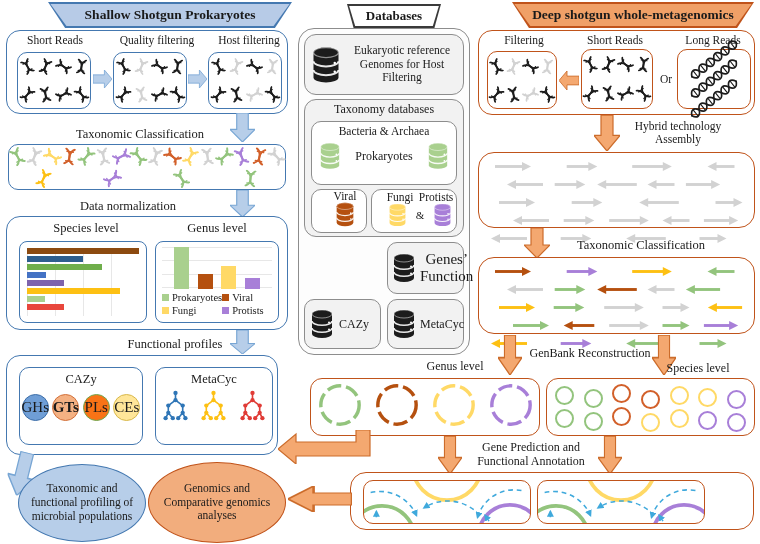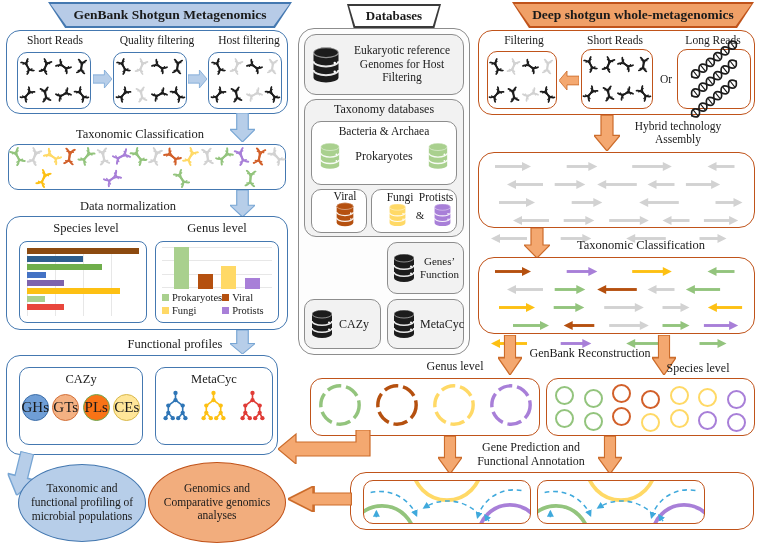--- a/index.html
+++ b/index.html
@@ -53,21 +53,21 @@
   .oval{position:absolute;border-radius:50%;display:flex;align-items:center;justify-content:center;
         text-align:center;font-size:11.5px;line-height:1.2;padding:6px 10px;box-sizing:border-box;}
   .db{display:inline-flex;flex:none;}
 </style>
 </head>
 <body>
 
 <div id="canvas">
 
   <div class="banner" style="left:48px;top:2px;width:244px;height:26px;background:var(--blue);">
-    <div class="banner-in" style="background:var(--blueFill);">GenBank Shotgun Metagenomics</div>
+    <div class="banner-in" style="background:var(--blueFill);">Shallow Shotgun Prokaryotes</div>
   </div>
 
   <div class="bx" style="left:6px;top:30px;width:282px;height:84px;">
     <div class="lbl lbl-s" style="left:8px;top:3px;width:80px;">Short Reads</div>
     <div class="lbl lbl-s" style="left:104px;top:3px;width:92px;">Quality filtering</div>
     <div class="lbl lbl-s" style="left:202px;top:3px;width:80px;">Host filtering</div>
     <div class="inbx dnafld" style="left:10px;top:21px;width:74px;height:57px;">
         <span style="transform: rotate(-28deg);">
           <svg width="15" height="15" viewBox="0 0 14 16">
  <g stroke="#1c1c1c" stroke-width="1.9" fill="none" stroke-linecap="round">
@@ -526,21 +526,21 @@
   <svg class="blk blk-b" style="left:230px;top:330px;width:25px;height:24px;" viewBox="0 0 26 30" preserveAspectRatio="none">
       <polygon points="7,0 19,0 19,17 26,17 13,30 0,17 7,17"></polygon>
     </svg>
   <div class="lbl" style="left:75px;top:337px;width:200px;">Functional profiles</div>
 
   <div class="bx" style="left:6px;top:355px;width:272px;height:100px;">
     <div class="inbx" style="left:12px;top:11px;width:124px;height:78px;">
       <div class="lbl" style="left:0;top:4px;width:100%;">CAZy</div>
       <div class="cazyrow" style="margin-top:26px;">
           <b style="background: rgb(111, 158, 214); border: 1.4px solid rgb(61, 110, 168);">GHs</b>
-          <b style="background: rgb(244, 177, 131); border: 1.4px solid rgb(210, 112, 58);">GTs</b>
+          <b style="background: rgb(244, 177, 131); border: 1.4px solid rgb(210, 112, 58); font-weight: bold;">GTs</b>
           <b style="background: #f97316; border: 1.4px solid rgb(111, 168, 79); font-family: Liberation Serif, serif;">PLs</b>
           <b style="background: rgb(255, 230, 153); border: 1.4px solid rgb(216, 184, 74);">CEs</b>
         </div>
     </div>
     <div class="inbx" style="left:148px;top:11px;width:118px;height:78px;">
       <div class="lbl" style="left:0;top:4px;width:100%;">MetaCyc</div>
       <div class="treerow" style="margin-top:20px;">
           <span><svg width="27" height="37" viewBox="0 0 30 38">
  <g stroke="#2e75b6" stroke-width="1.8" fill="none">
  <path d="M15,4 V12 M15,12 L7,18 M15,12 L23,18 M7,18 V26 M23,18 V26 M7,26 L4,32 M7,26 L12,32 M23,26 L18,32 M23,26 L26,32"></path>
@@ -691,21 +691,21 @@
     <div class="inbx bx-g" style="left:88px;top:213px;width:77px;height:52px;background:var(--grayFill);border-color:var(--grayBr);display:flex;align-items:center;gap:4px;padding:0 4px;">
       <span class="db">
           <svg width="24" height="30" viewBox="0 0 24 30">
  <path d="M2,5 A10,4 0 0 1 22,5 L22,25 A10,4 0 0 1 2,25 Z" fill="#1c1c1c"></path>
  <ellipse cx="12" cy="5" rx="10" ry="4" fill="#1c1c1c" stroke="rgba(255,255,255,.5)"></ellipse>
  <path d="M2,12 A10,4.2 0 0 0 22,12 M2,19 A10,4.2 0 0 0 22,19" stroke="#fff" stroke-width="1.5" fill="none" opacity=".9"></path>
  <circle cx="19" cy="13.4" r="1" fill="#fff"></circle>
             <circle cx="19" cy="20.4" r="1" fill="#fff"></circle>
           </svg>
         </span>
-      <span style="font-size:11px;text-align:center;line-height:1.15;">Genes’ Function</span>
+      <span style="font-size:15px;text-align:center;line-height:1.15;">Genes’ Function</span>
     </div>
     <div class="inbx bx-g" style="left:5px;top:270px;width:77px;height:50px;background:var(--grayFill);border-color:var(--grayBr);display:flex;align-items:center;gap:5px;padding:0 5px;">
       <span class="db">
           <svg width="24" height="30" viewBox="0 0 24 30">
  <path d="M2,5 A10,4 0 0 1 22,5 L22,25 A10,4 0 0 1 2,25 Z" fill="#1c1c1c"></path>
  <ellipse cx="12" cy="5" rx="10" ry="4" fill="#1c1c1c" stroke="rgba(255,255,255,.5)"></ellipse>
  <path d="M2,12 A10,4.2 0 0 0 22,12 M2,19 A10,4.2 0 0 0 22,19" stroke="#fff" stroke-width="1.5" fill="none" opacity=".9"></path>
  <circle cx="19" cy="13.4" r="1" fill="#fff"></circle>
             <circle cx="19" cy="20.4" r="1" fill="#fff"></circle>
           </svg>

